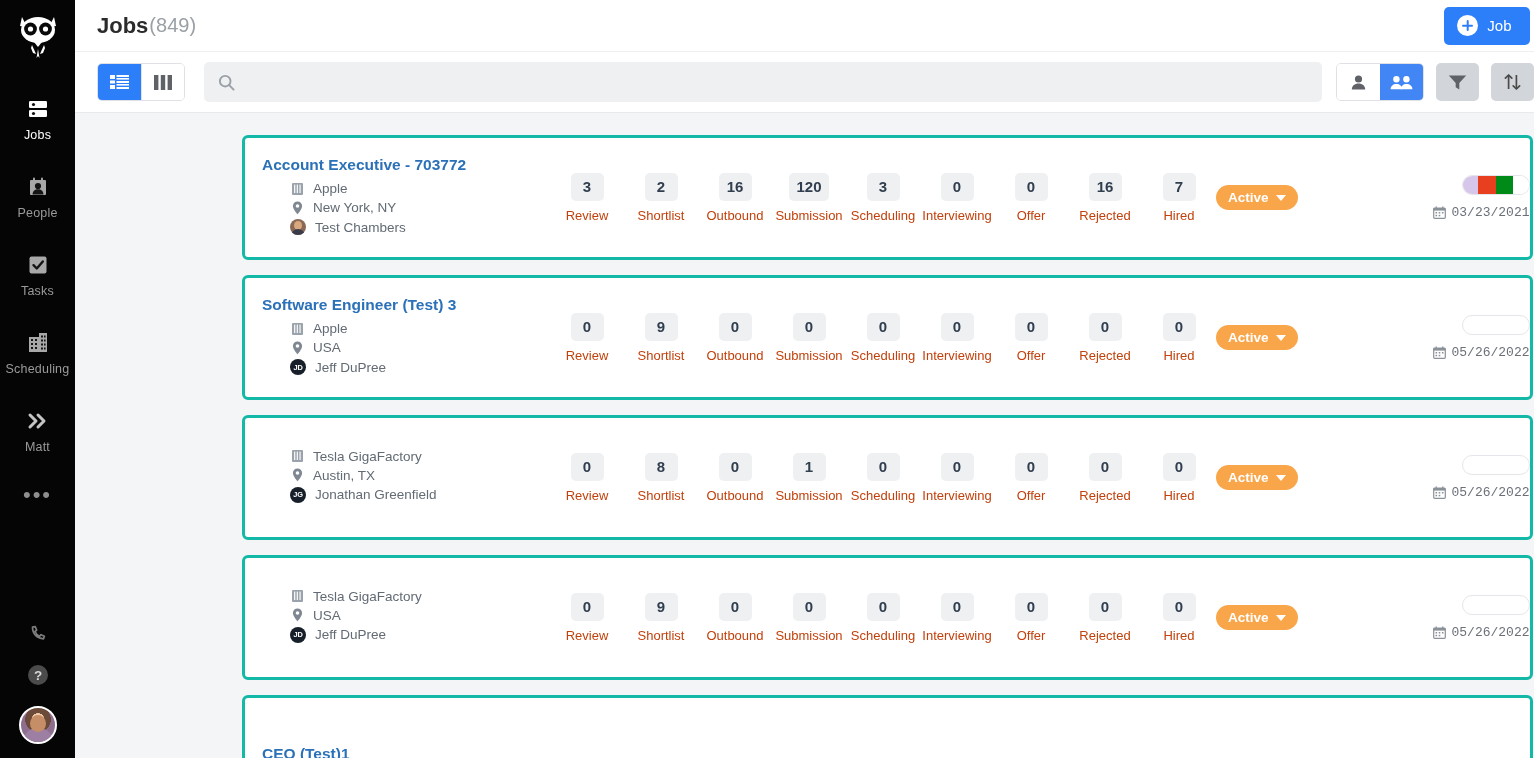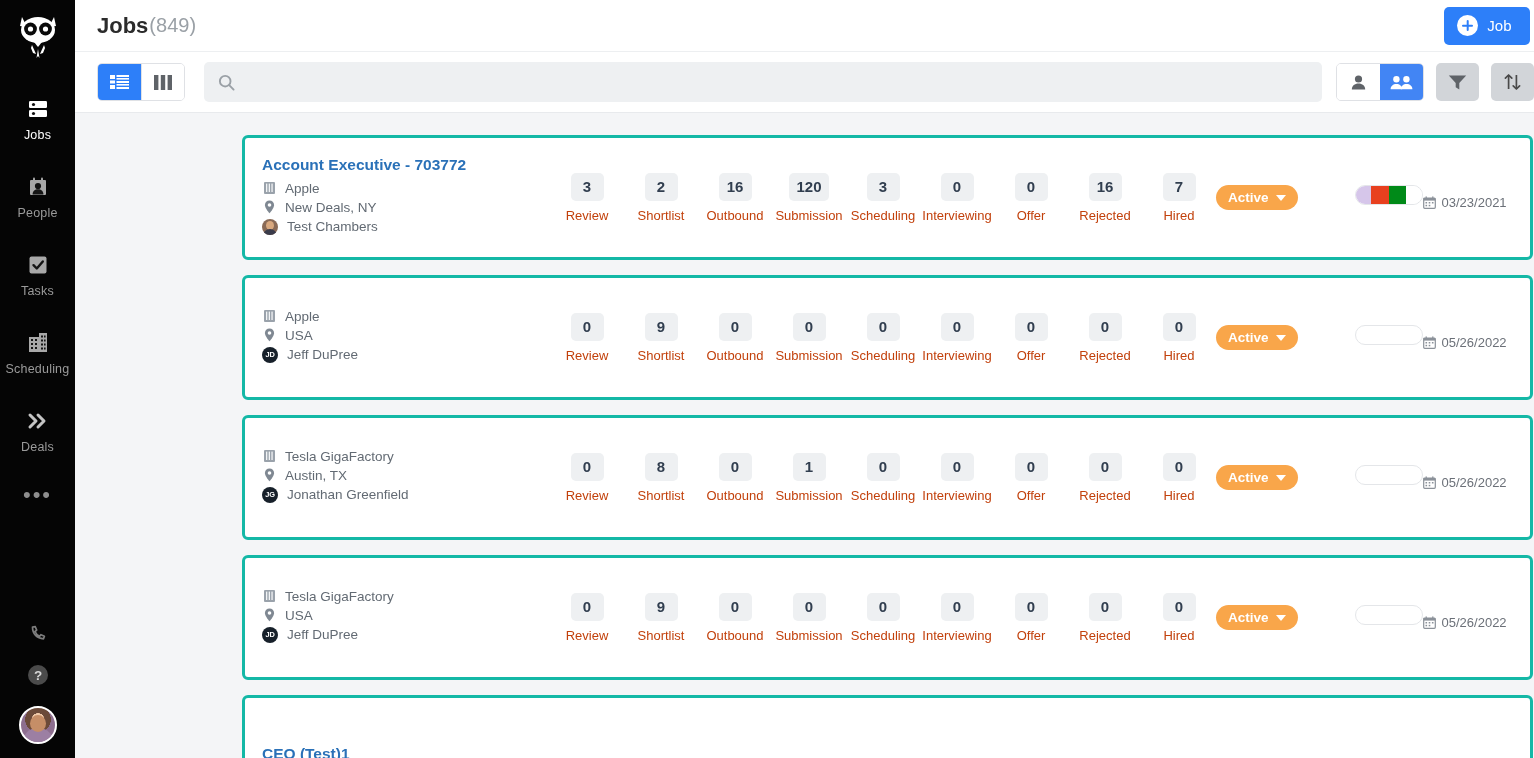--- a/index.html
+++ b/index.html
@@ -121,21 +121,21 @@
   .job-card {
     background:#fff; border:3px solid #14b8a6; border-radius:6px;
     height: 125px; margin-bottom: 15px;
     display:flex; align-items:center; padding: 0 0 0 17px; position:relative;
   }
   .job-left { width: 288px; flex:0 0 288px; }
   .job-title {
     font-size:15.5px; font-weight:bold; color:#2a71b8; text-decoration:none;
     display:block; margin-bottom:7px; cursor:pointer;
   }
-  .meta-row { display:flex; align-items:flex-start; gap:9px; margin-bottom:4px; font-size:13.5px; color:#626a73; }
+  .meta-row { display:flex; align-items:center; gap:9px; margin-bottom:4px; font-size:13.5px; color:#626a73;margin-left:28px; }
   .meta-row .m-ico { width:14px; flex:0 0 14px; display:flex; justify-content:center; }
 
   .initials {
     width:16px;height:16px;border-radius:50%;background:#17202a;color:#fff;
     font-size:7.4px; font-weight:bold; display:flex;align-items:center;justify-content:center;
     flex:0 0 16px; letter-spacing:-.2px;
   }
   .photo-av {
     width:16px;height:16px;border-radius:50%;flex:0 0 16px;overflow:hidden;position:relative;
     background:#8a6a56;
@@ -157,22 +157,23 @@
 
   .job-right { margin-left:auto; display:flex; align-items:center;gap:21px; }
   .status-pill {
     background:#f9a64a; color:#fff; border:none; border-radius:13px;
     height:25px; padding: 0 12px; font-size:13.5px; font-weight:bold;
     display:flex;align-items:center;gap:7px;cursor:pointer;
     font-family:"Liberation Sans", sans-serif;
   }
   .caret { width:0;height:0;border-left:5px solid transparent;border-right:5px solid transparent;border-top:6px solid #fff; }
   .right-col {
-    width:175px; flex:0 0 175px; display:flex; flex-direction:row; align-items:flex-start;
+    width:175px; flex:0 0 175px; display:flex; flex-direction:column; align-items:flex-end;
     margin-left: 36px;
+    font-family: Liberation Mono, monospace;
   }
   .progress-pill {
     width:68px;height:20px;border-radius:10px;border:1px solid #e4e6e9;
     overflow:hidden; display:flex; background:#fff;
   }
   .progress-pill .seg-c { height:100%; }
   .date-row { display:flex; align-items:center; gap:6px; margin-top:10px; font-size:13px; color:#6b7078; }
 
   svg { display:block; }
 </style>
@@ -259,21 +260,21 @@
         <span class="nav-label">Scheduling</span>
       </a>
 
       <a class="nav-item">
         <span class="nav-icon">
           <svg width="26" height="26" viewBox="0 0 26 26">
             <path d="M5 7 L11 13 L5 19" stroke="#c4c4c4" stroke-width="3" fill="none" stroke-linecap="round" stroke-linejoin="round"></path>
             <path d="M13 7 L19 13 L13 19" stroke="#c4c4c4" stroke-width="3" fill="none" stroke-linecap="round" stroke-linejoin="round"></path>
           </svg>
         </span>
-        <span class="nav-label">Deals</span>
+        <span class="nav-label">Matt</span>
       </a>
 
       <div style="display:flex;justify-content:center;">
         <div class="dots">•••</div>
       </div>
     </div>
 
     <div class="side-bottom">
       <span class="sb-icon">
         <svg width="22" height="22" viewBox="0 0 22 22">
@@ -402,21 +403,21 @@
               </span>
               <span>Apple</span>
             </div>
             <div class="meta-row">
               <span class="m-ico">
                 <svg width="11" height="14" viewBox="0 0 11 14">
                   <path d="M5.5 0.6C2.9.6.9 2.6.9 5.1c0 3.4 4.6 8.3 4.6 8.3s4.6-4.9 4.6-8.3C10.1 2.6 8.1.6 5.5.6z" fill="#7f8892"></path>
                   <circle cx="5.5" cy="5" r="1.8" fill="#fff"></circle>
                 </svg>
               </span>
-              <span>New Deals, NY</span>
+              <span>New York, NY</span>
             </div>
             <div class="meta-row">
               <span class="photo-av"></span>
               <span>Test Chambers</span>
             </div>
           </div>
           <div class="stats">
             <div class="stat"><span class="num">3</span><span class="lbl">Review</span></div>
             <div class="stat"><span class="num">2</span><span class="lbl">Shortlist</span></div>
             <div class="stat"><span class="num">16</span><span class="lbl">Outbound</span></div>
@@ -453,20 +454,21 @@
                     <rect x="5.7" y="8.8" width="1.6" height="1.5" fill="#8b9199"></rect>
                   </svg>
                 </span>
                 <span>03/23/2021</span>
               </div>
             </div>
           </div>
         </div>
         <div class="job-card">
           <div class="job-left">
+            <a class="job-title">Software Engineer (Test) 3</a>
             <div class="meta-row">
               <span class="m-ico">
                 <svg width="13" height="14" viewBox="0 0 13 14">
                   <rect x="1" y="1" width="11" height="12" rx="1" fill="#9aa2ab"></rect>
                   <rect x="3" y="2.6" width="1.3" height="8.4" fill="#f2f4f6"></rect>
                   <rect x="5.7" y="2.6" width="1.3" height="8.4" fill="#f2f4f6"></rect>
                   <rect x="8.4" y="2.6" width="1.3" height="8.4" fill="#f2f4f6"></rect>
                 </svg>
               </span>
               <span>Apple</span>

